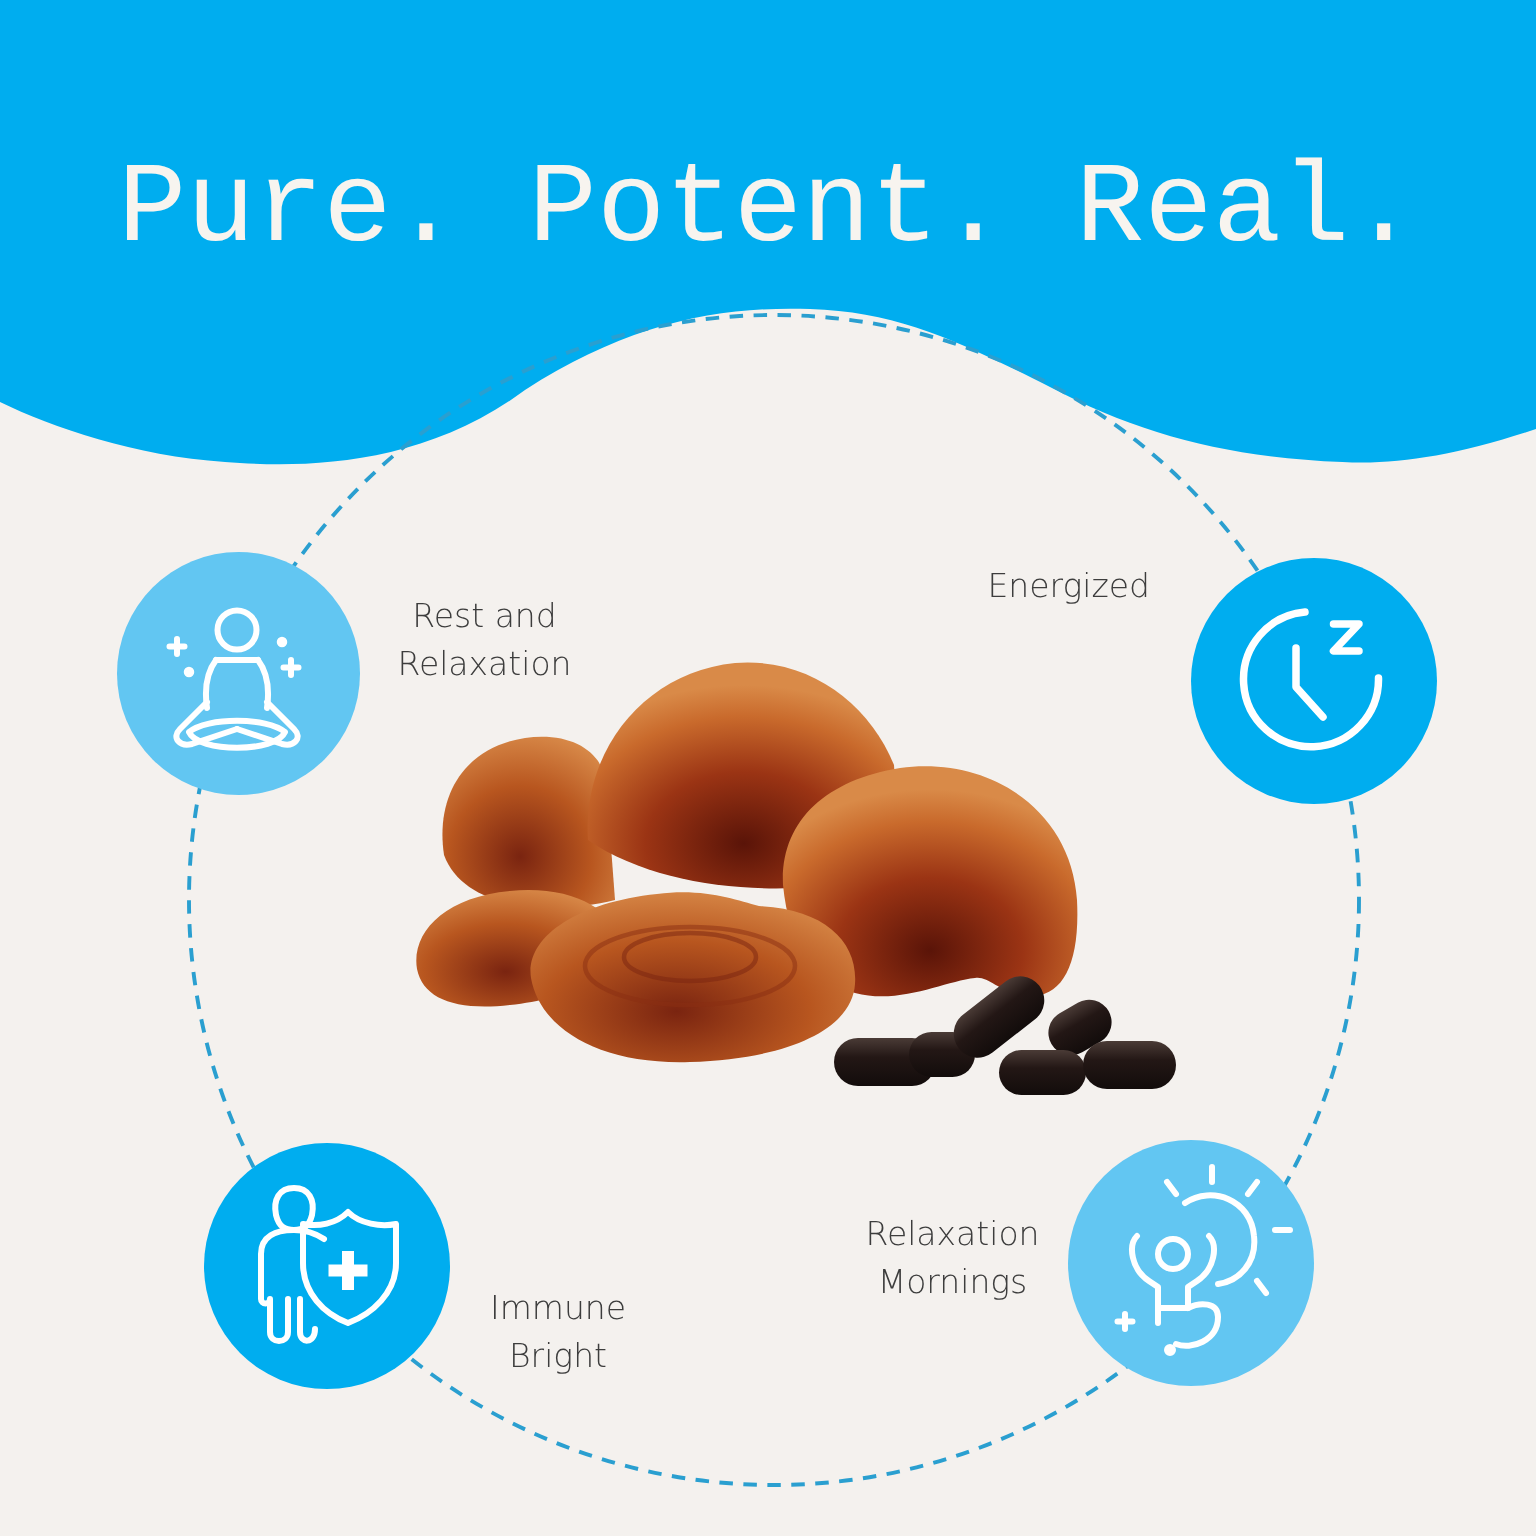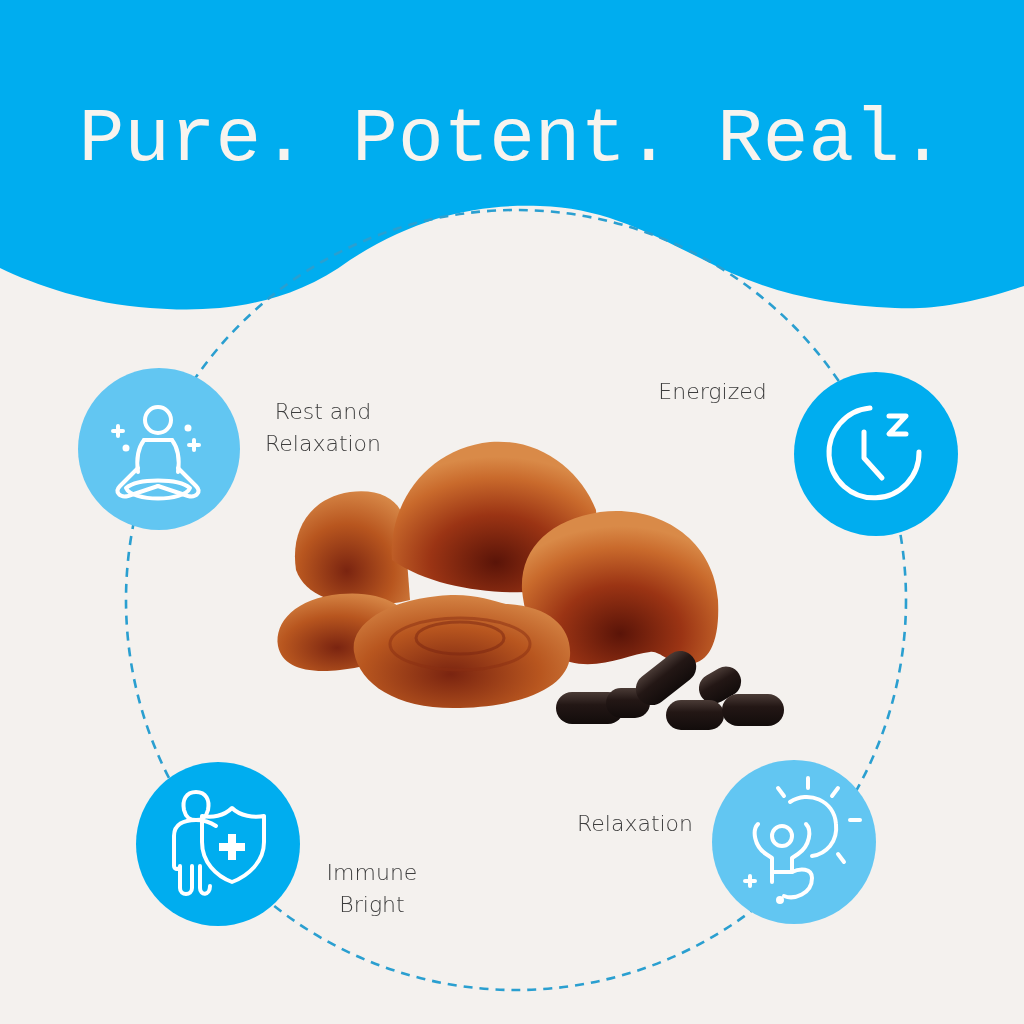--- a/index.html
+++ b/index.html
@@ -72,20 +72,21 @@
     <circle cx="70" cy="76" r="10"></circle>
     <path d="M46,64 C40,70 42,86 54,94 L60,98 L60,122"></path>
     <path d="M94,64 C100,70 98,86 86,94 L80,98 L80,112"></path>
     <path d="M60,112 L80,112 M80,112 C88,108 100,108 100,118 C100,134 82,140 72,136"></path>
     <path d="M38,116 v10 M33,121 h10"></path>
     <circle cx="68" cy="140" r="2" fill="#fff"></circle>
   </svg>
 </div>
 <div class="benefit-label" style="left:560px; top:808px; width:150px;">
   <div>Relaxation</div>
+  <div>Mornings</div>
 </div>
 
 <svg class="product-photo" viewBox="0 0 530 300">
   <defs>
     <radialGradient id="capA" cx="50%" cy="80%" r="70%">
       <stop offset="0%" stop-color="#5a1408"></stop>
       <stop offset="45%" stop-color="#9b3414"></stop>
       <stop offset="80%" stop-color="#c96a2c"></stop>
       <stop offset="100%" stop-color="#d98a48"></stop>
     </radialGradient>

